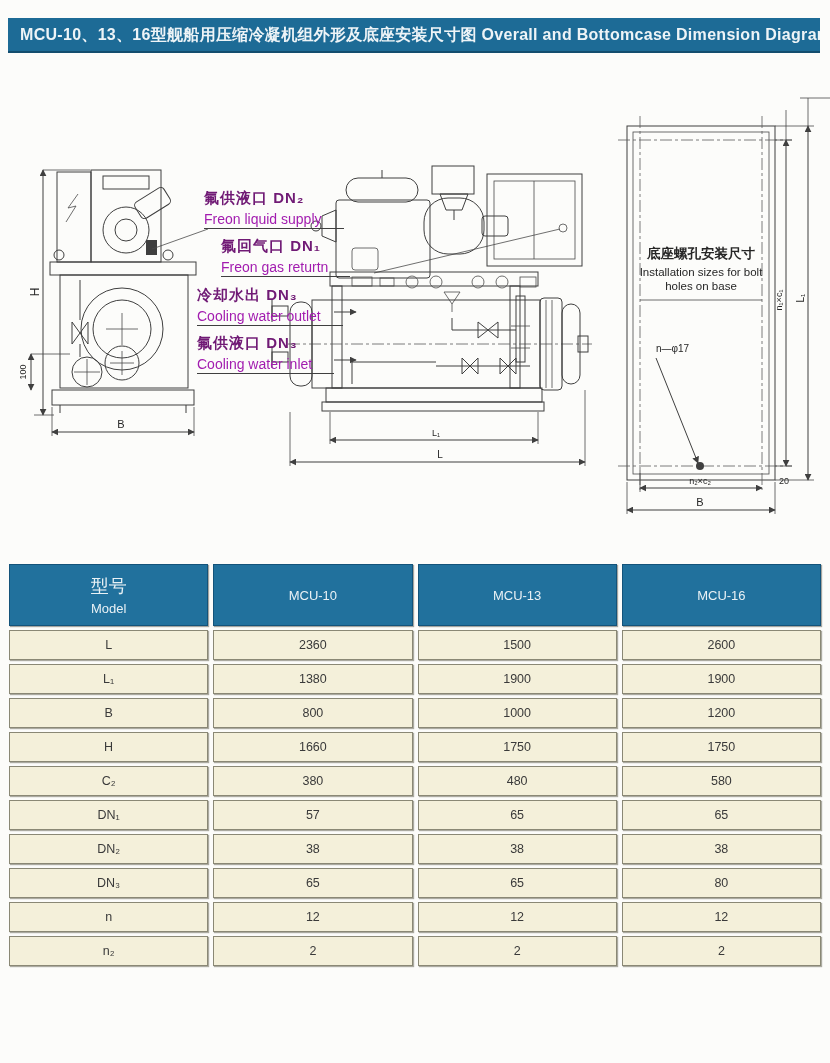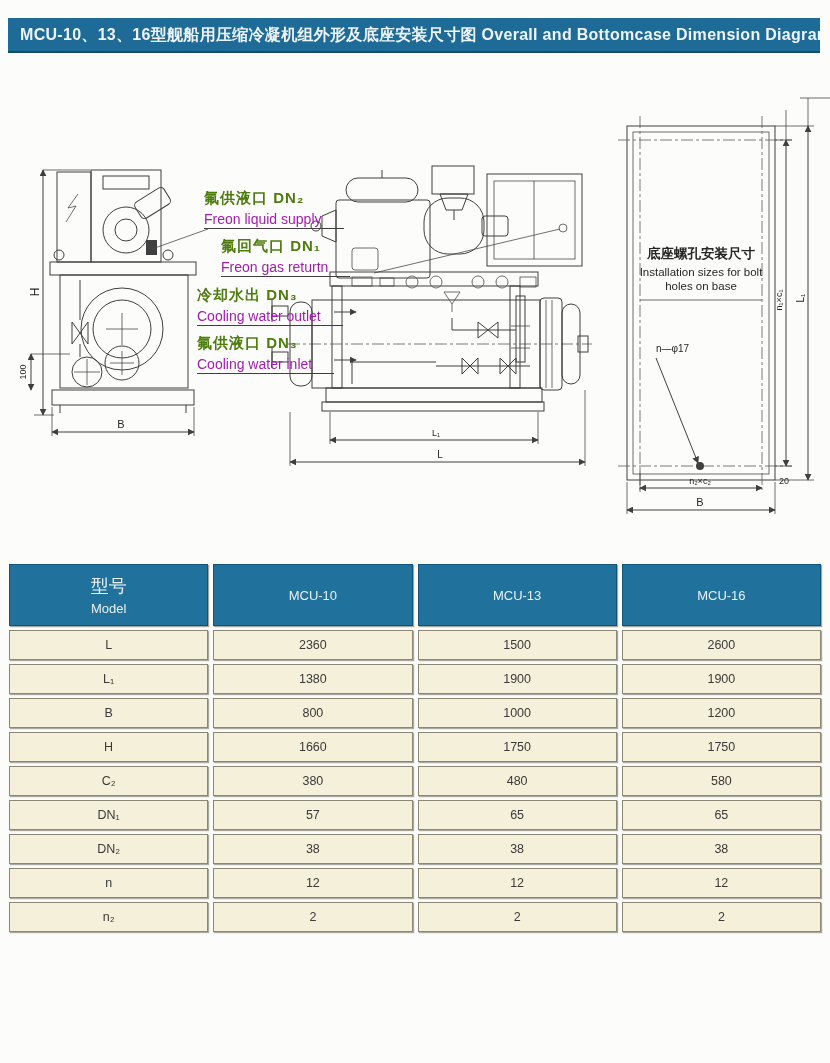--- a/index.html
+++ b/index.html
@@ -9,21 +9,21 @@
         background:#1d6b96;color:#eef4f7;font-weight:bold;font-size:16px;
         line-height:33px;padding-left:12px;white-space:nowrap;overflow:hidden;
         border-bottom:2px solid #134d6e;letter-spacing:.3px;}
   .draw{position:absolute;left:0;top:88px;width:830px;height:470px;}
   svg .ln{stroke:#3f3f3f;stroke-width:1;fill:none;}
   svg .thin{stroke:#4a4a4a;stroke-width:.8;fill:none;}
   svg .cl{stroke:#5a5a5a;stroke-width:.8;fill:none;stroke-dasharray:12 3 3 3;}
   svg .fil{fill:#3f3f3f;stroke:none;}
   svg text{fill:#262626;font-family:"Liberation Sans","DejaVu Sans",sans-serif;}
   .callout{position:absolute;}
-  .callout .zh{font-size:15px;font-weight:700;color:#4d7c0f;letter-spacing:1px;
+  .callout .zh{font-size:15px;font-weight:700;color:#701a75;letter-spacing:1px;
         white-space:nowrap;margin-bottom:2px;}
   .callout .en{display:inline-block;font-size:14px;color:#a21caf;
         border-bottom:1.2px solid #3f3f3f;padding:0 22px 1px 0;white-space:nowrap;}
   table.spec{position:absolute;left:4px;top:560px;width:822px;
         border-collapse:separate;border-spacing:5px 4px;table-layout:fixed;}
   table.spec th{background:#21719d;color:#e9f1f5;font-weight:normal;font-size:13px;
         height:58px;border:1px solid #14537a;box-shadow:1px 1px 1px rgba(60,60,50,.45);
         text-align:center;}
   table.spec th .m-zh{font-size:18px;margin-bottom:3px;}
   table.spec td{background:#f4f0da;border:1px solid #8a8875;height:26px;
@@ -295,20 +295,26 @@
         <td>65</td>
         <td>65</td>
       </tr>
       <tr>
         <td>DN₂</td>
         <td>38</td>
         <td>38</td>
         <td>38</td>
       </tr>
       <tr>
+        <td>DN₃</td>
+        <td>65</td>
+        <td>65</td>
+        <td>80</td>
+      </tr>
+      <tr>
         <td>n</td>
         <td>12</td>
         <td>12</td>
         <td>12</td>
       </tr>
       <tr>
         <td>n₂</td>
         <td>2</td>
         <td>2</td>
         <td>2</td>

